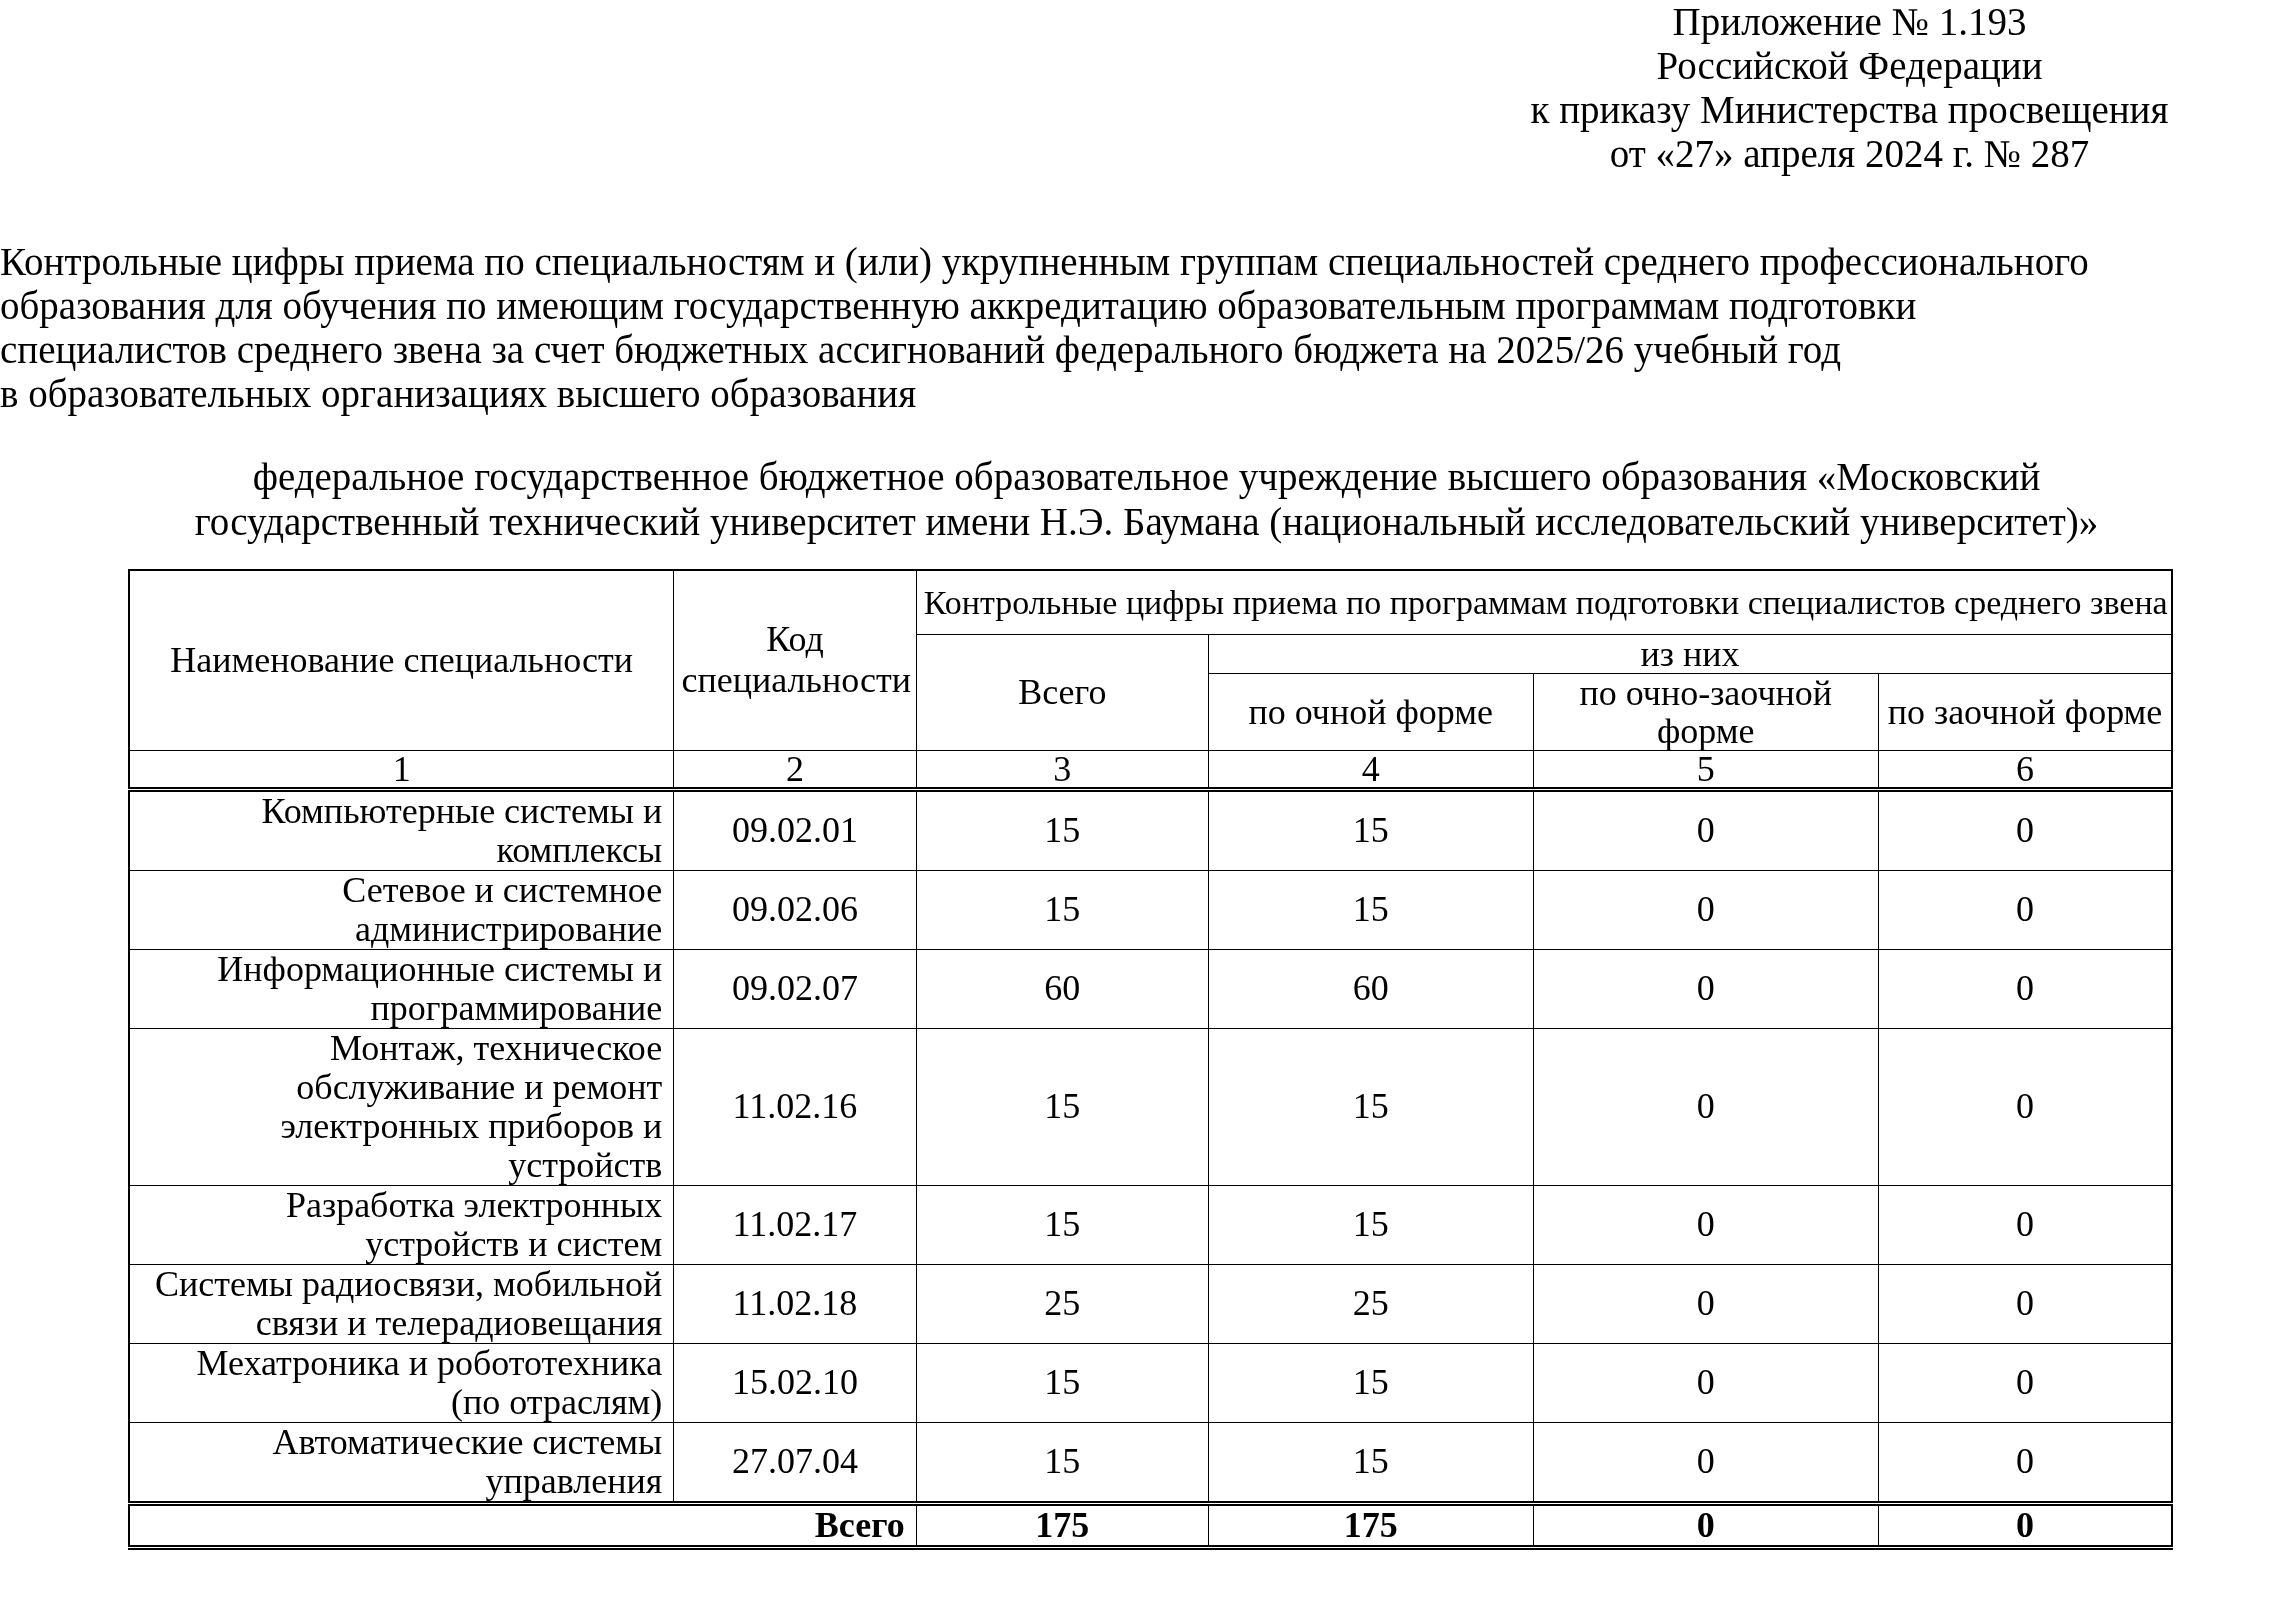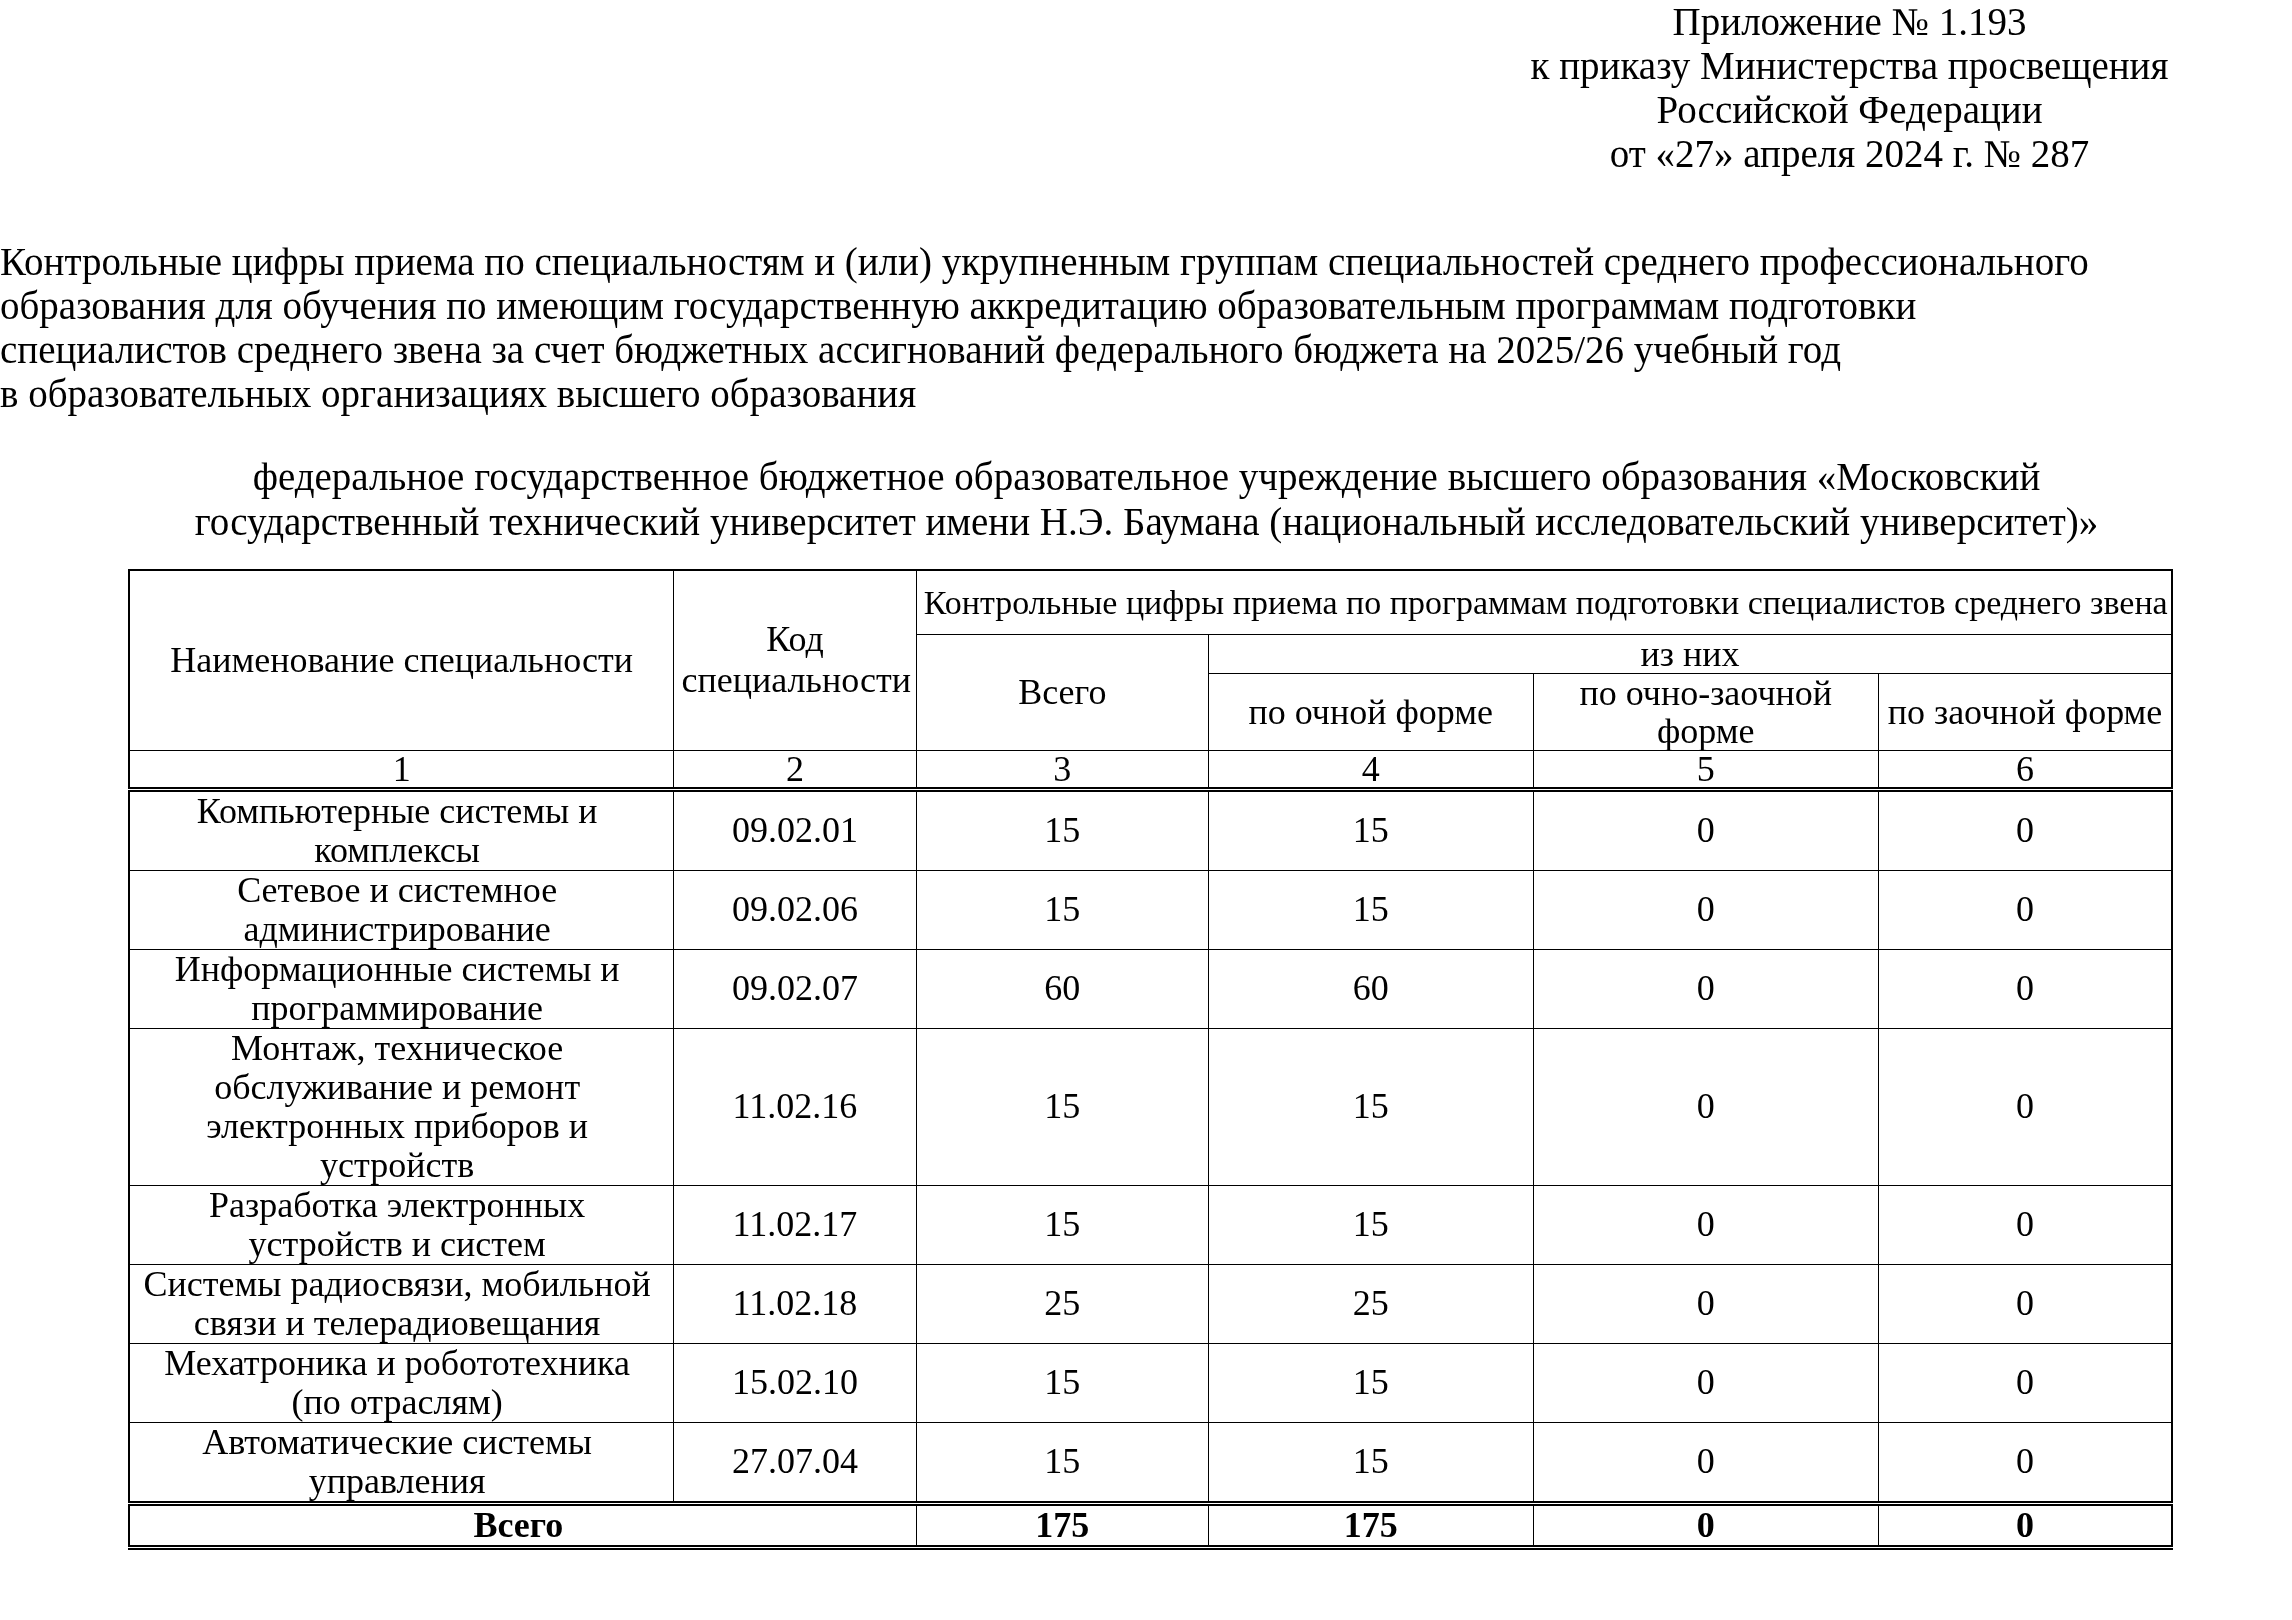--- a/index.html
+++ b/index.html
@@ -43,23 +43,23 @@
     font-size: 36px;
   }
   .spec-table td {
     border: 1.8px solid #000;
     padding: 0 7.2px;
     text-align: center;
     vertical-align: middle;
     line-height: 41px;
   }
   .spec-table td.c-name {
-    text-align: center;
+    text-align: right;
     padding-left: 9px;
-    padding-right: 18px;
+    padding-right: 11px;
     line-height: 39px;
     margin-left: 19px;
   }
   tr.h-row-a { height: 64px; }
   tr.h-row-a td.h-span { font-size: 34px; white-space: nowrap; }
   tr.h-row-b { height: 39px; }
   tr.h-row-b td { line-height: 36px; }
   tr.h-row-c { height: 77px; }
   tr.h-row-c td { line-height: 38px; }
   tr.nums-row { height: 39px; }
@@ -75,22 +75,22 @@
   }
   tr.total-row td.c-name { padding-left: 9px; }
 </style>
 </head>
 <body>
 
 <div class="page">
 
   <div class="appendix">
     <div>Приложение № 1.193</div>
+    <div>Российской Федерации</div>
     <div>к приказу Министерства просвещения</div>
-    <div>Российской Федерации</div>
     <div>от «27» апреля 2024 г. № 287</div>
   </div>
 
   <div class="doc-title">
     <div>Контрольные цифры приема по специальностям и (или) укрупненным группам специальностей среднего профессионального</div>
     <div>образования для обучения по имеющим государственную аккредитацию образовательным программам подготовки</div>
     <div>специалистов среднего звена за счет бюджетных ассигнований федерального бюджета на 2025/26 учебный год</div>
     <div>в образовательных организациях высшего образования</div>
   </div>
 

